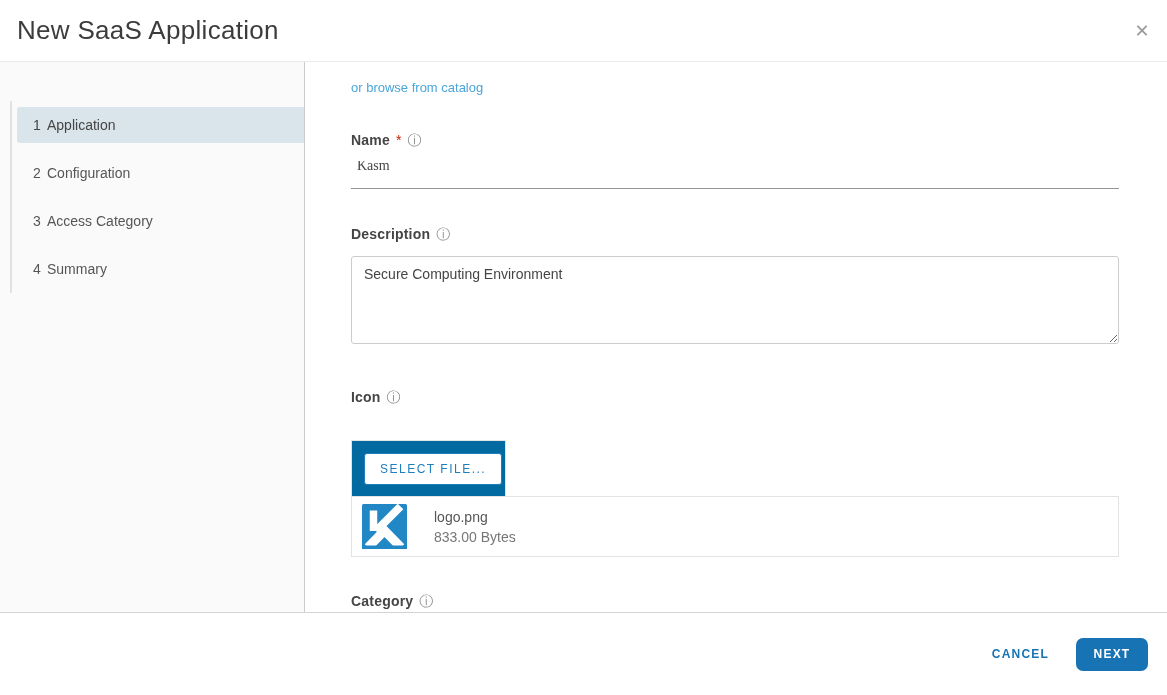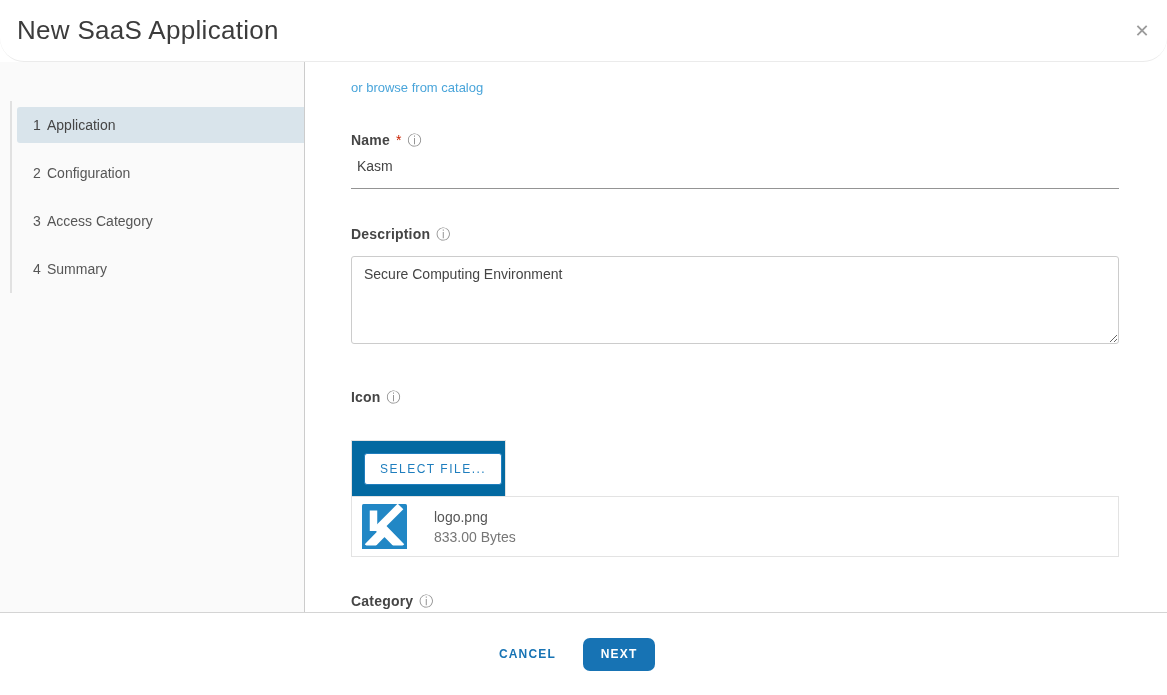--- a/index.html
+++ b/index.html
@@ -11,21 +11,20 @@
   }
   .modal { width: 1167px; height: 695px; display: flex; flex-direction: column; background: #fff; }
 
   
   .modal-header {
     height: 62px; flex: 0 0 62px;
     display: flex; align-items: center;
     padding: 16px 17px;
     border-bottom: 1px solid #ebebeb;
     position: relative;
-    border-radius: 24px;
   }
   .modal-title {
     font-size: 26px; font-weight: 300; color: #3c3c3c; letter-spacing: 0.3px;
   }
   .close-btn {
     position: absolute; right: 12px; top: 18px;
     width: 26px; height: 26px;
     background: none; border: none; cursor: pointer;
     color: #9b9b9b; font-size: 18px; line-height: 26px; text-align: center;
     font-family: "DejaVu Sans", sans-serif; font-weight: 300;
@@ -74,21 +73,21 @@
   .required-marker { color: #c92100; font-size: 14px; margin-left: 6px; font-weight: 400; }
   .info-icon {
     margin-left: 6px; font-size: 14px; color: #8c8c8c; line-height: 1;
     font-family: "DejaVu Sans", sans-serif; cursor: default;
   }
 
   .name-row { margin-top: 36px; }
   .name-input {
     display: block; width: 100%; height: 28px; margin-top: 13px;
     border: none; border-bottom: 1px solid #949494; border-radius: 0;
-    font-family: Liberation Sans, sans-serif; font-size: 14px; color: #454545;
+    font-family: Liberation Serif, serif; font-size: 14px; color: #454545;
     padding: 0 0 18px 6px; outline: none; background: transparent;
   }
 
   .desc-row { margin-top: 37px; }
   .desc-textarea {
     display: block; width: 100%; height: 88px; margin-top: 14px;
     border: 1px solid #cccccc; border-radius: 3px;
     font-family: "Liberation Sans", sans-serif; font-size: 14px; color: #454545;
     padding: 9px 12px; outline: none; resize: both;
   }
@@ -120,21 +119,21 @@
   .file-logo { width: 45px; height: 45px; flex: 0 0 45px; }
   .file-meta { margin-left: 27px; }
   .file-name { font-size: 14px; color: #565656; }
   .file-size { font-size: 14px; color: #767676; margin-top: 4px; }
 
   .category-row { margin-top: 36px; }
 
   
   .modal-footer {
     flex: 0 0 82px; height: 82px;
-    display: flex; align-items: center; justify-content: center;
+    display: flex; align-items: center; justify-content: flex-end;
     padding-right: 19px;
     background: #fff;
   }
   .cancel-btn {
     background: none; border: none; cursor: pointer;
     color: #1773b4; font-family: "Liberation Sans", sans-serif;
     font-size: 12px; font-weight: 600; letter-spacing: 1.2px;
     margin-right: 21px; padding: 8px 6px;
   }
   .next-btn {

